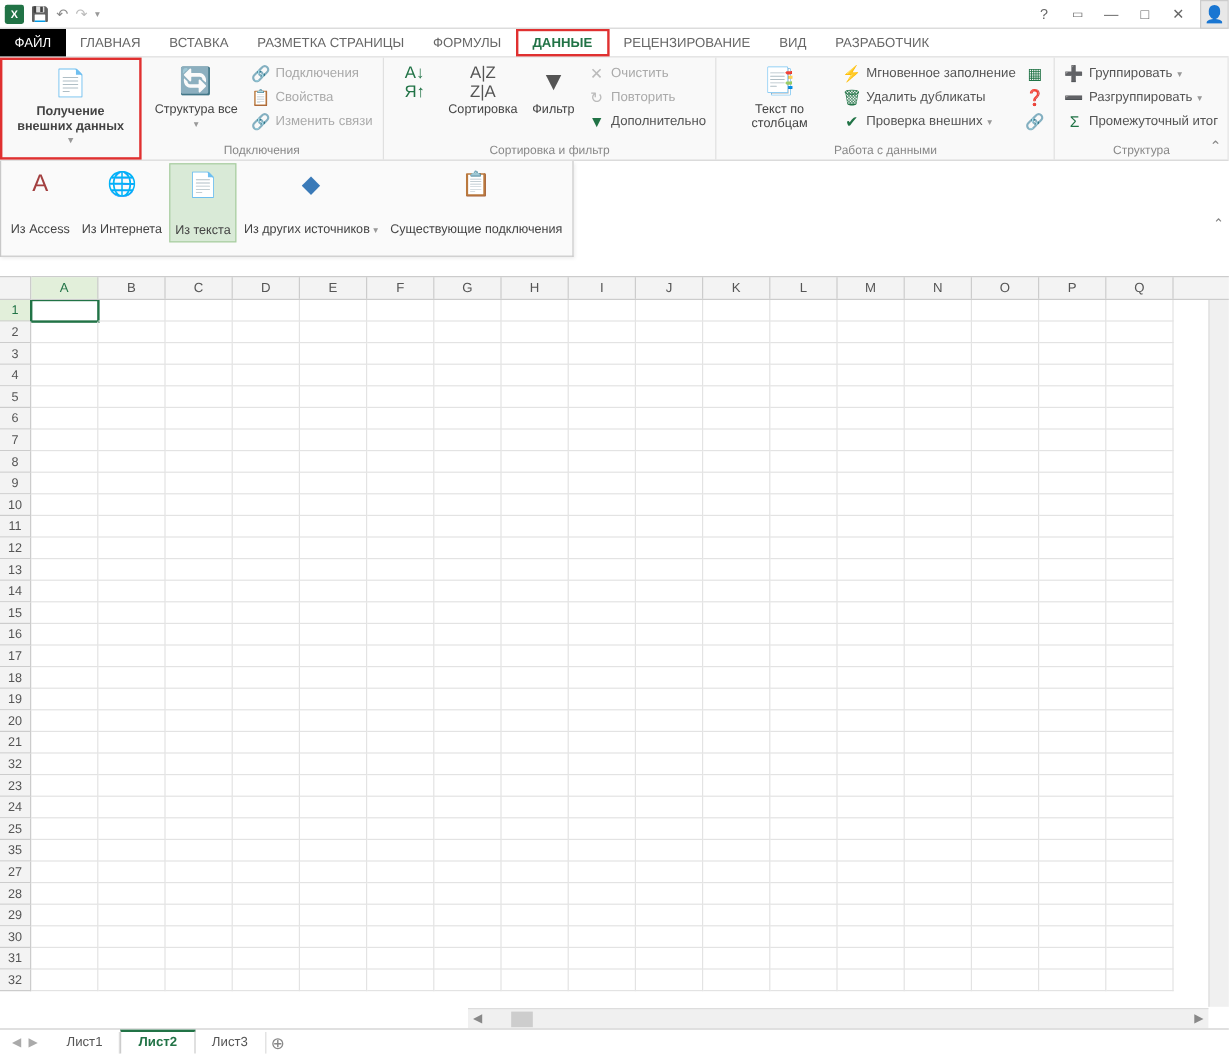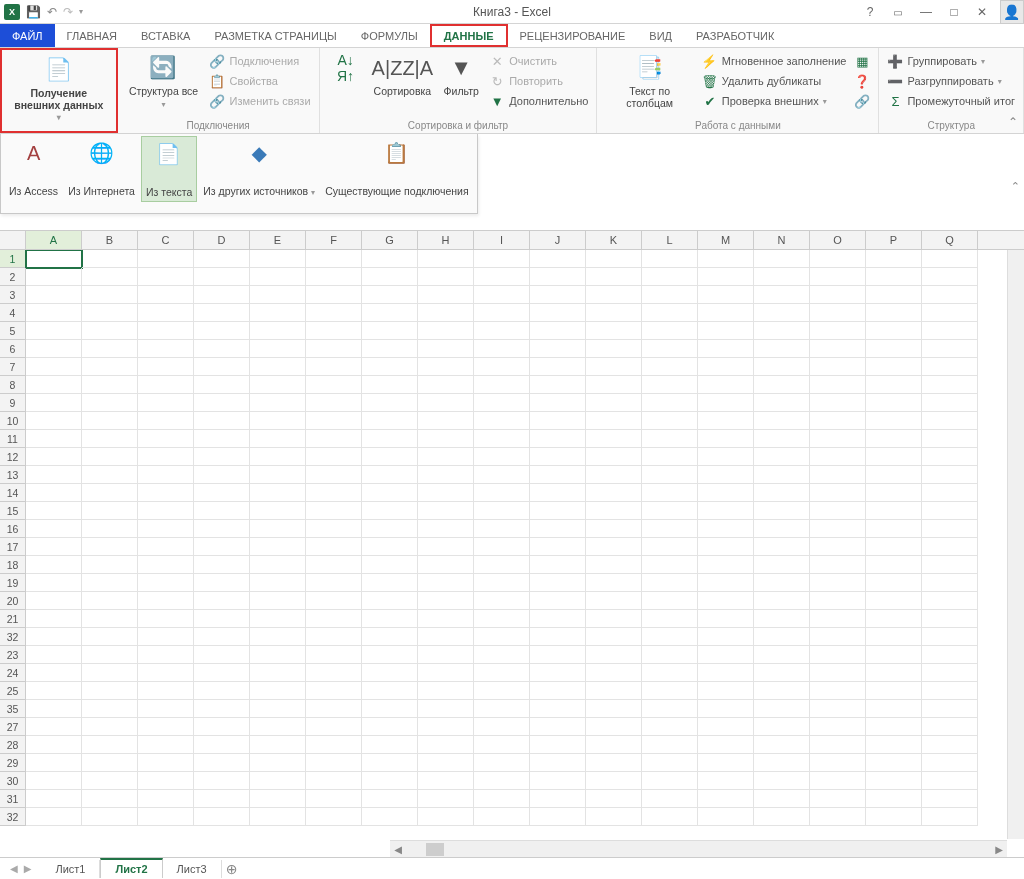--- a/index.html
+++ b/index.html
@@ -10,21 +10,21 @@
 .titlebar .ql { display: flex; align-items: center; gap: 6px; padding-left: 4px; }
 .titlebar .ql .xl-icon { width: 16px; height: 16px; background: #217346; color: #fff; font-size: 9px; font-weight: bold; display: flex; align-items: center; justify-content: center; border-radius: 2px; }
 .titlebar .title { position: absolute; left: 0; right: 0; text-align: center; font-size: 12px; color: #555; pointer-events: none; }
 .titlebar .wctrls { position: absolute; right: 0; top: 0; display: flex; align-items: center; gap: 0; }
 .titlebar .wctrls .wc { width: 28px; height: 22px; display: flex; align-items: center; justify-content: center; color: #666; font-size: 12px; }
 .titlebar .wctrls .avatar { width: 24px; height: 24px; background: #e8e8e8; border: 1px solid #ccc; margin-left: 4px; display:flex; align-items:center; justify-content:center; color:#aaa; font-size:14px; }
 
 
 .tabbar { height: 24px; display: flex; align-items: stretch; border-bottom: 1px solid #d4d4d4; }
 .tabbar .tab { padding: 0 12px; display: flex; align-items: center; font-size: 11px; color: #666; text-transform: uppercase; cursor: pointer; }
-.tabbar .tab.file { background: #1d4ed8; color: #fff; }
+.tabbar .tab.file { background: #000000; color: #fff; }
 .tabbar .tab.active { color: #217346; }
 .red-box { border: 2px solid #e03030 !important; font-weight: bold; }
 
 
 .ribbon { height: 86px; background: #f9f9f9; border-bottom: 1px solid #d4d4d4; display: flex; align-items: stretch; position: relative; }
 .rgroup { border-right: 1px solid #e0e0e0; padding: 2px 6px 0 6px; display: flex; flex-direction: column; justify-content: space-between; }
 .rgroup .gbody { display: flex; align-items: flex-start; gap: 4px; flex: 1; }
 .rgroup .glabel { text-align: center; font-size: 10px; color: #888; padding-bottom: 2px; }
 .bigbtn { display: flex; flex-direction: column; align-items: center; justify-content: flex-start; padding: 2px 4px; min-width: 44px; text-align: center; cursor: pointer; }
 .bigbtn .ic { width: 32px; height: 32px; display: flex; align-items: center; justify-content: center; font-size: 22px; color: #217346; }
@@ -75,21 +75,20 @@
 <body>
 
 <div class="titlebar">
   <div class="ql">
     <span class="xl-icon">X</span>
     <span style="color:#2a70b8">💾</span>
     <span style="color:#888">↶</span>
     <span style="color:#bbb">↷</span>
     <span class="sep">▾</span>
   </div>
-  <div class="title">Книга3 - Excel</div>
   <div class="wctrls">
     <div class="wc">?</div>
     <div class="wc" style="font-size:10px">▭</div>
     <div class="wc">—</div>
     <div class="wc">□</div>
     <div class="wc">✕</div>
     <div class="avatar">👤</div>
   </div>
 </div>
 
@@ -143,21 +142,21 @@
 
   <div class="rgroup">
     <div class="gbody">
       <div class="bigbtn" style="min-width:30px">
         <div class="ic" style="font-size:14px;flex-direction:column">
             <span>A↓</span>
             <span>Я↑</span>
           </div>
       </div>
       <div class="bigbtn">
-        <div class="ic" style="font-size:20px;flex-direction:row">
+        <div class="ic" style="font-size:14px;flex-direction:column">
             <span style="color:#555">A|Z</span>
             <span style="color:#555">Z|A</span>
           </div>
         <div class="lbl">Сортировка</div>
       </div>
       <div class="bigbtn">
         <div class="ic" style="color:#555">▼</div>
         <div class="lbl">Фильтр</div>
       </div>
       <div class="smallcol">

